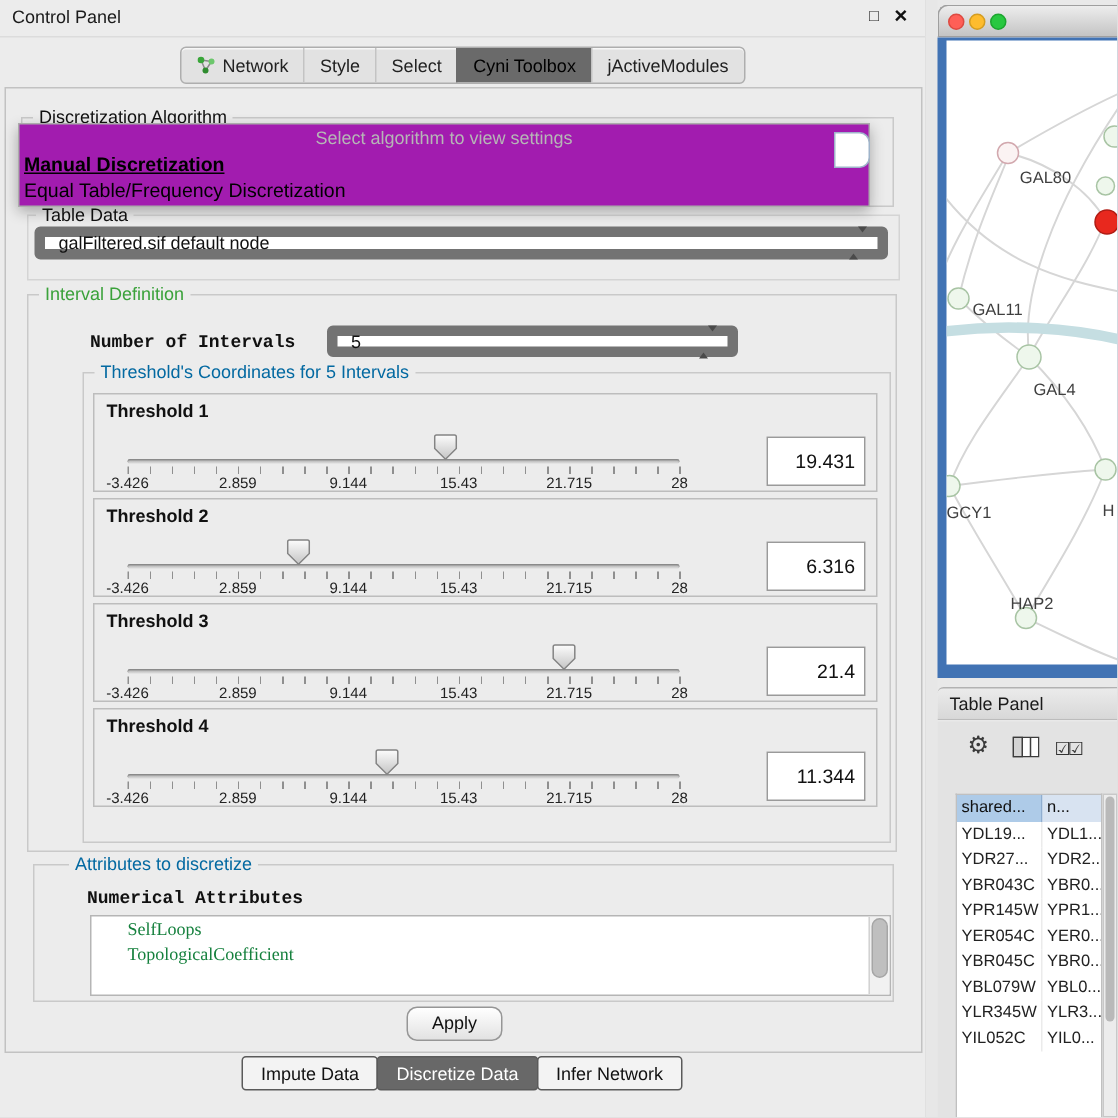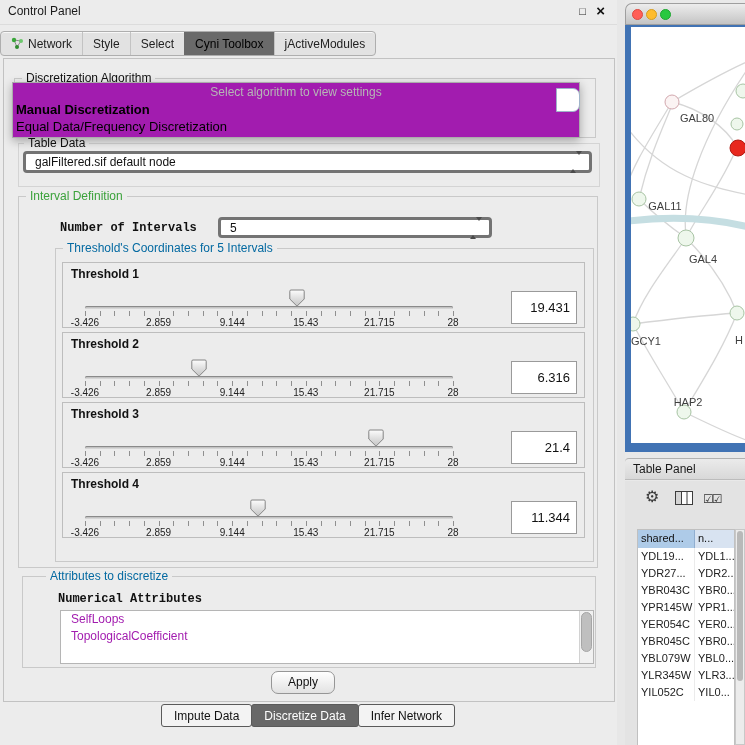--- a/index.html
+++ b/index.html
@@ -6,43 +6,43 @@
   .stage{position:relative;width:745px;height:745px;overflow:hidden;background:#e9e9e9;
          font-family:"Liberation Sans",sans-serif;font-size:12px;color:#111;}
 
   
   .left-panel{position:absolute;left:0;top:0;width:617px;height:745px;background:#ececec;border-right:1px solid #c6c6c6;}
   .titlebar{position:absolute;left:0;top:0;width:617px;height:24px;border-bottom:1px solid #dcdcdc;}
   .titlebar .ttl{position:absolute;left:8px;top:4px;font-size:12px;color:#1a1a1a;}
   .float-ic{position:absolute;right:31px;top:5px;font-size:11px;color:#222;}
   .close-ic{position:absolute;right:12px;top:2px;font-size:15px;font-weight:bold;color:#111;}
 
-  .tabbar{position:absolute;left:0;top:31px;width:617px;display:flex;justify-content:flex-start;}
+  .tabbar{position:absolute;left:0;top:31px;width:617px;display:flex;justify-content:center;}
   .tabgroup{display:inline-flex;border:1px solid #aeaeae;border-radius:4px;background:#e2e2e2;height:23px;overflow:hidden;box-shadow:inset 0 1px 0 #f7f7f7;}
   .tab{display:flex;align-items:center;gap:4px;padding:0 10px;font-size:12px;color:#222;border-left:1px solid #c3c3c3;}
   .tab:first-child{border-left:none;}
   .tab.selected{background:#6a6a6a;color:#000000;border-left-color:#6a6a6a;}
 
   .body-panel{position:absolute;left:3px;top:58px;width:610px;height:642px;border:1px solid #c2c2c2;background:#ececec;}
 
   .grp{position:absolute;border:1px solid #c9c9c9;}
   .grp-title{position:absolute;background:#ececec;padding:0 4px;font-size:12px;white-space:nowrap;z-index:2;}
   .t-green{color:#3ba23b;}
   .t-blue{color:#0369a1;}
 
   
   .popup{position:absolute;left:12px;top:82px;width:566px;height:54px;background:#a21caf;border:1px solid #ababab;
          box-shadow:0 3px 9px rgba(0,0,0,.3);z-index:40;}
   .popup .hint{text-align:center;color:#b6b6b6;font-size:12px;line-height:18px;}
   .popup .opt{font-size:13px;line-height:17px;padding-left:3px;color:#000;}
-  .popup .opt.b{font-weight:bold;}
+  .popup .opt.b{font-weight:bold;text-decoration:underline;}
   .combo-frag{position:absolute;left:556px;top:88px;width:22px;height:22px;border:1px solid #9fb4ca;
               border-radius:0 7px 7px 0;background:#fff;z-index:41;}
 
-  .combo{position:absolute;background:#fff;border:3px solid #737373;border-radius:4px;display:flex;align-items:center;
+  .combo{position:absolute;background:#fff;border:7px solid #737373;border-radius:4px;display:flex;align-items:center;
          padding-left:9px;font-size:12px;color:#111;box-sizing:border-box;}
   .spinner{position:absolute;right:7px;top:50%;transform:translateY(-50%);}
   .spinner .up{width:0;height:0;border-left:3.5px solid transparent;border-right:3.5px solid transparent;border-bottom:4px solid #4a4a4a;margin-bottom:2px;}
   .spinner .dn{width:0;height:0;border-left:3.5px solid transparent;border-right:3.5px solid transparent;border-top:4px solid #4a4a4a;}
 
   .bold-lbl{position:absolute;font-weight:bold;font-size:12px;color:#111;font-family:Liberation Mono, monospace;}
 
   
   #threshold-list{position:absolute;left:62px;top:262px;width:523px;}
   .threshold-block{position:relative;height:66px;margin-bottom:4px;border:1px solid #bdbdbd;background:#ececec;box-sizing:border-box;}
@@ -54,21 +54,21 @@
   .ticks{position:absolute;left:0;top:24px;width:369px;height:5px;
          background:repeating-linear-gradient(90deg,#8f8f8f 0 1px,transparent 1px 14.72px);}
   .scale{position:absolute;left:0;top:30px;width:368px;height:12px;}
   .scale span{position:absolute;transform:translateX(-50%);font-size:10px;color:#222;white-space:nowrap;}
   .value-box{position:absolute;right:7px;top:28px;width:58px;height:31px;background:#fff;border:1px solid #9a9a9a;
              font-size:13px;text-align:right;line-height:31px;padding-right:6px;color:#111;}
 
   
   .attr-listbox{position:absolute;left:60px;top:610px;width:534px;height:54px;background:#fff;border:1px solid #b5b5b5;
                 overflow:hidden;box-sizing:border-box;}
-  .attr-item{font-size:12px;line-height:17px;padding-left:10px;color:#a21caf;white-space:nowrap;}
+  .attr-item{font-size:12px;line-height:17px;padding-left:24px;color:#15803d;white-space:nowrap;font-family:Liberation Serif, serif;}
   .attr-scroll{position:absolute;right:0;top:0;bottom:0;width:13px;background:#f1f1f1;border-left:1px solid #d2d2d2;}
   .attr-scroll .sthumb{position:absolute;left:1px;right:1px;top:1px;height:38px;background:#bfbfbf;border:1px solid #a6a6a6;border-radius:6px;}
 
   .apply-btn{position:absolute;left:271px;top:671px;width:62px;height:21px;border:1px solid #969696;border-radius:7px;
              background:linear-gradient(#ffffff,#e2e2e2);font-size:12px;text-align:center;line-height:20px;color:#111;}
 
   .bottom-tabs{position:absolute;left:0;top:704px;width:617px;display:flex;justify-content:center;align-items:flex-end;}
   .btab{height:21px;padding:0 12px;font-size:12px;display:flex;align-items:center;border:1px solid #5a5a5a;
         background:#f3f3f3;margin-left:-1px;border-radius:3px;color:#111;}
   .btab.selected{background:#686868;color:#fff;}
@@ -147,21 +147,21 @@
     </div>
 
     <div class="body-panel"></div>
 
     <div class="grp" style="left:14px;top:78px;width:580px;height:58px;"></div>
     <span class="grp-title" style="left:22px;top:71px;">Discretization Algorithm</span>
 
     <div class="popup">
       <div class="hint">Select algorithm to view settings</div>
       <div class="opt b">Manual Discretization</div>
-      <div class="opt">Equal Data/Frequency Discretization</div>
+      <div class="opt">Equal Table/Frequency Discretization</div>
     </div>
     <div class="combo-frag"></div>
 
     <div class="grp" style="left:18px;top:143px;width:580px;height:42px;border-color:#d4d4d4;"></div>
     <span class="grp-title" style="left:24px;top:136px;">Table Data</span>
     <div class="combo" style="left:23px;top:151px;width:569px;height:22px;">
       <span>galFiltered.sif default node</span>
       <span class="spinner"><span class="up"></span><span class="dn"></span></span>
     </div>
 

